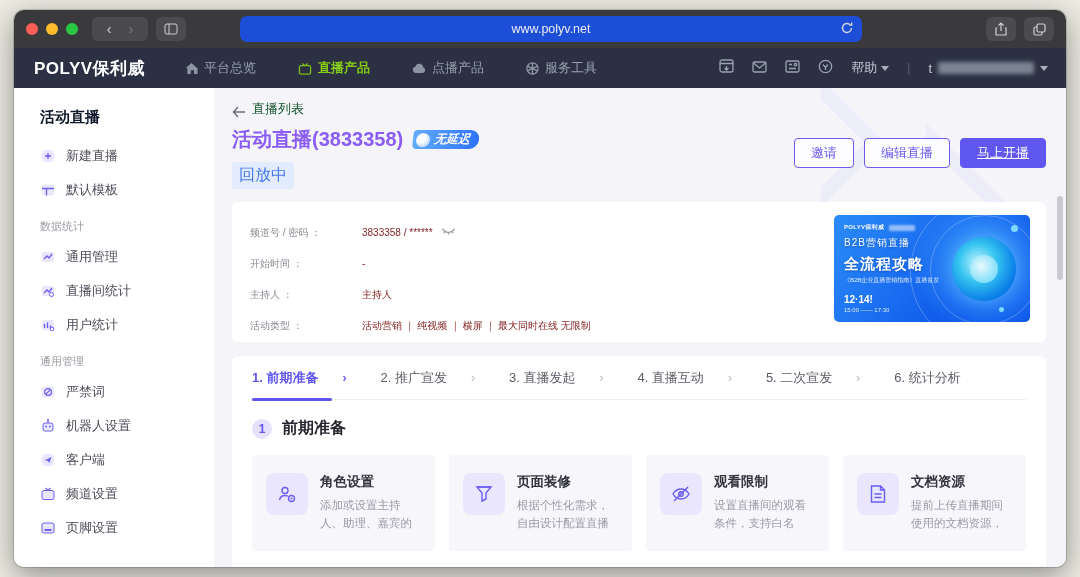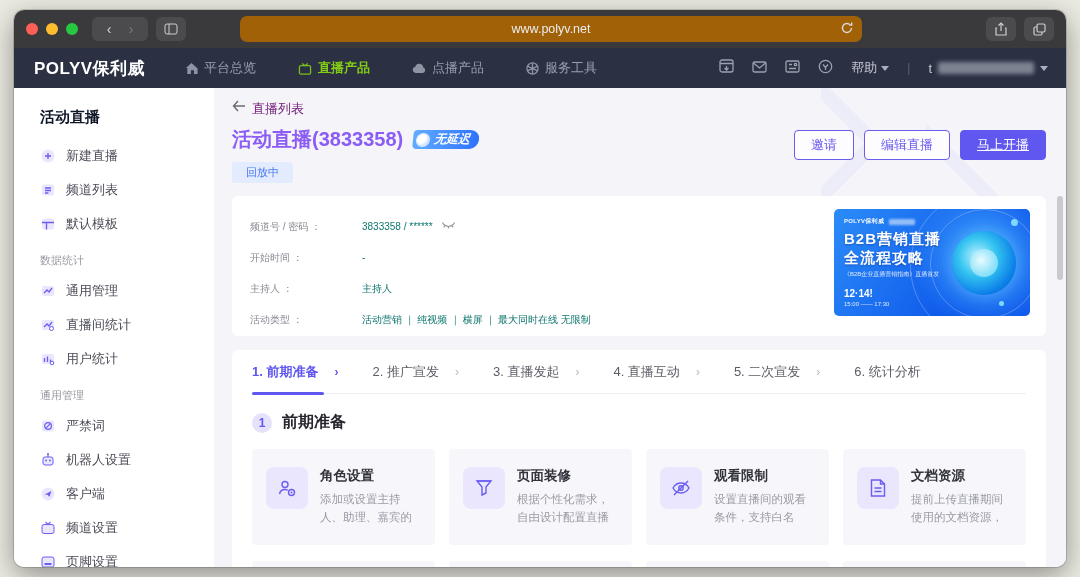--- a/index.html
+++ b/index.html
@@ -28,21 +28,21 @@
     height:24px; padding:0 6px; margin-right:8px;
   }
   .chev-btn { width:22px; text-align:center; font-size:14px; color:#d6d6d8; cursor:default; }
   .chev-btn.dim { color:#7c7c80; }
   .icon-btn {
     background:#4b4b4e; border-radius:6px; height:24px; min-width:30px;
     display:flex; align-items:center; justify-content:center; color:#cfcfd2;
   }
   .urlbar {
     position:absolute; left:226px; top:6px; width:622px; height:26px;
-    background:#a16207; border-radius:7px; display:flex; align-items:center;
+    background:#1d4ed8; border-radius:7px; display:flex; align-items:center;
     justify-content:center; color:#ececee; font-size:12.5px;
   }
   .urlbar .refresh { position:absolute; right:8px; top:5px; }
   .chrome-right { position:absolute; right:12px; top:7px; display:flex; gap:8px; }
   
   .appnav {
     height:40px; background:#2b3143; display:flex; align-items:center;
     padding:0 20px; position:relative; color:#98a0af;
   }
   .logo { color:#fff; font-weight:bold; font-size:17px; letter-spacing:.5px; margin-right:40px; }
@@ -60,72 +60,72 @@
   .app-body { display:flex; height:479px; }
   .sidebar { width:200px; background:#fff; padding-top:16px; flex:none; }
   .sb-title { font-size:15px; font-weight:bold; color:#0f172a; padding:4px 0 12px 26px; }
   .sb-label { font-size:11px; color:#9a9aa3; padding:12px 0 6px 26px; }
   .sb-item { height:34px; display:flex; align-items:center; gap:10px; padding-left:26px; font-size:13px; color:#4c4c58; cursor:pointer; }
   .sb-item svg { color:#7b6ff2; flex:none; }
   .main { flex:1; background:#f4f4f9; position:relative; padding:12px 20px 0 18px; overflow:hidden; }
   .wm { position:absolute; border:14px solid rgba(110,100,240,.05); border-left-color:transparent; border-bottom-color:transparent; transform:rotate(45deg); }
   .wm1 { width:90px; height:90px; right:200px; top:10px; }
   .wm2 { width:120px; height:120px; right:80px; top:60px; }
-  .crumb { display:flex; align-items:flex-start; gap:6px; font-size:13px; color:#701a75; }
+  .crumb { display:flex; align-items:flex-end; gap:6px; font-size:13px; color:#14532d; }
   .title-row { display:flex; align-items:center; gap:10px; margin-top:8px; }
   .page-title { font-size:20px; font-weight:bold; color:#8b5cf6; }
   .nodelay {
     display:inline-flex; align-items:center; gap:4px; height:19px; padding:0 9px 0 3px;
     background:linear-gradient(90deg,#62acff,#2e72ff); color:#fff; font-size:12px;
     font-style:italic; font-weight:bold; border-radius:4px 9px 9px 4px; transform:skewX(-6deg);
   }
   .nodelay .orb { width:14px; height:14px; border-radius:50%; background:radial-gradient(circle at 35% 35%,#fff 40%,#9cc6ff 100%); border:1px solid #dceaff; }
   .status-tag {
     display:inline-block; margin-top:9px; background:#e3ebfe; color:#4678f0;
-    font-size:11px; padding:3px 14px; border-radius:3px;
-  }
-  .actions { position:absolute; right:20px; top:42px; display:flex; gap:10px; }
+    font-size:16px; padding:3px 7px; border-radius:3px;
+  }
+  .actions { position:absolute; right:20px; top:50px; display:flex; gap:10px; }
   .btn { height:30px; padding:0 16px; border-radius:4px; font-size:13px; display:flex; align-items:center; cursor:pointer; }
   .btn.ghost { border:1px solid #6b5cf0; color:#6b5cf0; background:#fdfdff; }
   .btn.primary { background:#6056f0; color:#fff; border:1px solid #6056f0;text-decoration:underline; }
   
   .info-card { margin-top:13px; background:#fff; border-radius:6px; padding:15px 18px; height:140px; position:relative; }
   .info-row { display:flex; font-size:10px; line-height:31px; }
   .info-label { color:#8a8a94; width:112px; flex:none; }
-  .info-value { color:#0f766e; display:flex; align-items:center; gap:6px; }
+  .info-value { color:#7f1d1d; display:flex; align-items:center; gap:6px; }
   .eye { color:#9a9aa3; margin-left:2px; }
   
   .banner {
     position:absolute; right:16px; top:13px; width:196px; height:107px; border-radius:5px;
     background:radial-gradient(circle at 78% 45%, #3ea0ff 0%, rgba(62,160,255,0) 45%),
                linear-gradient(125deg,#2b8cf8 0%,#0d55e9 75%);
     overflow:hidden; color:#fff; cursor:pointer;
   }
   .bn-brand { position:absolute; left:10px; top:8px; font-size:6px; letter-spacing:.3px; font-weight:bold; opacity:.95; display:flex; gap:5px; align-items:center; }
   .bn-partner { width:26px; height:6px; background:rgba(255,255,255,.55); border-radius:1px; filter:blur(1px); }
-  .bn-t1 { position:absolute; left:10px; top:21px; font-size:15px; font-weight:bold; letter-spacing:1px; text-shadow:0 1px 2px rgba(0,40,120,.4); }
+  .bn-t1 { position:absolute; left:10px; top:21px; font-size:10px; font-weight:normal; letter-spacing:1px; text-shadow:0 1px 2px rgba(0,40,120,.4); }
   .bn-t2 { position:absolute; left:10px; top:40px; font-size:15px; font-weight:bold; letter-spacing:1px; text-shadow:0 1px 2px rgba(0,40,120,.4); }
   .bn-sub { position:absolute; left:10px; top:61px; font-size:6px; opacity:.85; }
   .bn-date { position:absolute; left:10px; top:79px; font-size:10px; font-weight:bold; }
   .bn-time { position:absolute; left:10px; top:92px; font-size:6px; opacity:.85; }
   .torus { position:absolute; right:14px; top:22px; width:64px; height:64px; border-radius:50%;
     background:radial-gradient(circle at 40% 40%, #bff3ff 0%, #35c4f0 35%, #0b7fe8 70%, #0a5fd0 100%);
     box-shadow:0 0 18px rgba(120,220,255,.55); }
   .torus::after { content:""; position:absolute; left:18px; top:18px; width:28px; height:28px; border-radius:50%;
     background:radial-gradient(circle at 40% 40%, #e8fbff, #57d2f5); }
   .ring { position:absolute; border:1px solid rgba(255,255,255,.25); border-radius:50%; }
   .ring1 { width:110px; height:110px; right:-10px; top:0; }
   .ring2 { width:150px; height:150px; right:-30px; top:-18px; }
   .bn-dot { position:absolute; border-radius:50%; background:#7fd9ff; }
   
   .scroll-thumb { position:absolute; right:3px; top:108px; width:6px; height:84px; border-radius:3px; background:#c9c9cf; }
   
   .steps-card { margin-top:14px; background:#fff; border-radius:6px 6px 0 0; padding:0 20px; height:300px; }
   .steps { display:flex; align-items:center; gap:34px; height:44px; border-bottom:1px solid #eceef3; font-size:13px; color:#5c5c66; }
-  .step { display:flex; align-items:center; gap:16px; height:44px; position:relative; cursor:pointer; }
+  .step { display:flex; align-items:center; gap:24px; height:44px; position:relative; cursor:pointer; }
   .step .chev { color:#b9b9c2; font-size:12px; }
   .step.active { color:#6056f0; font-weight:bold; }
   .step.active .chev { color:#6056f0; }
   .step.active::after { content:""; position:absolute; left:0; right:14px; bottom:-1px; height:3px; background:#6056f0; border-radius:2px; }
   .sec-head { display:flex; align-items:center; gap:10px; margin-top:18px; }
   .sec-num { width:20px; height:20px; border-radius:50%; background:#e6e2fb; color:#6056f0; font-size:12px; font-weight:bold; display:flex; align-items:center; justify-content:center; }
   .sec-title { font-size:16px; font-weight:bold; color:#26262e; }
   .cards { display:grid; grid-template-columns:repeat(4,1fr); gap:14px; margin-top:16px; }
   .fcard { background:#f7f7fb; border-radius:4px; padding:18px 14px; display:flex; gap:12px; min-height:80px; cursor:pointer; }
   .tile { width:42px; height:42px; border-radius:8px; background:#e9e6fd; color:#6a5df2; display:flex; align-items:center; justify-content:center; flex:none; }
@@ -252,27 +252,20 @@
       <div class="sb-title">活动直播</div>
 
       <div class="sb-item">
         <svg width="16" height="16" viewBox="0 0 16 16" fill="none" stroke="currentColor" stroke-width="1.3">
             <circle cx="8" cy="8" r="6.5" fill="#e9e6fd" stroke="none"></circle>
             <path d="M8 5v6M5 8h6" stroke="#6a5df2"></path>
           </svg>
         <span>新建直播</span>
       </div>
       <div class="sb-item">
-        <svg width="16" height="16" viewBox="0 0 16 16" fill="none" stroke="currentColor" stroke-width="1.3">
-            <rect x="2" y="2.5" width="12" height="11" rx="2" fill="#e9e6fd" stroke="none"></rect>
-            <path d="M5 6h6M5 8.5h6M5 11h3.5" stroke="#6a5df2"></path>
-          </svg>
-        <span>频道列表</span>
-      </div>
-      <div class="sb-item">
         <svg width="16" height="16" viewBox="0 0 16 16" fill="none">
             <rect x="2" y="2.5" width="12" height="11" rx="2" fill="#e9e6fd"></rect>
             <path d="M2 6.5h12M6.5 6.5V13.5" stroke="#6a5df2" stroke-width="1.3"></path>
           </svg>
         <span>默认模板</span>
       </div>
 
       <div class="sb-label">数据统计</div>
       <div class="sb-item">
         <svg width="16" height="16" viewBox="0 0 16 16" fill="none">

